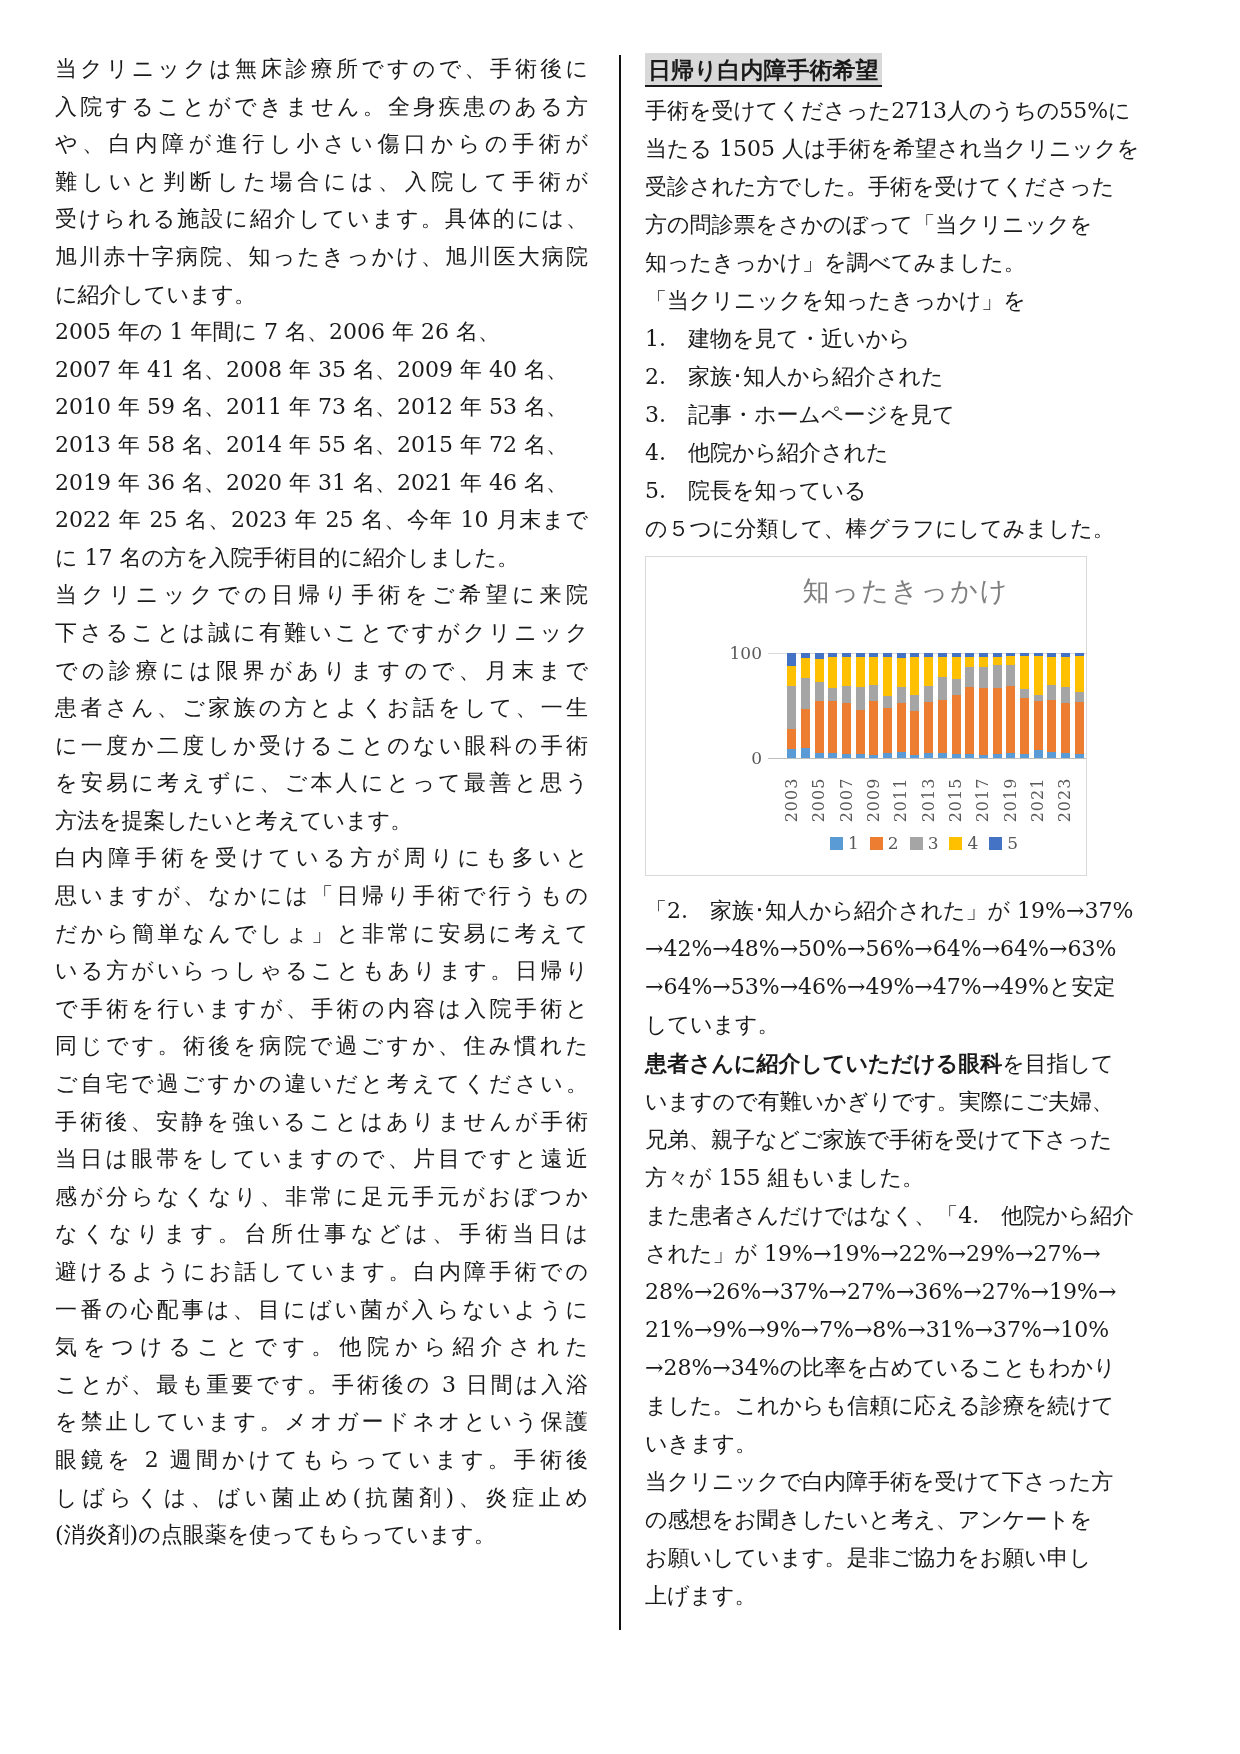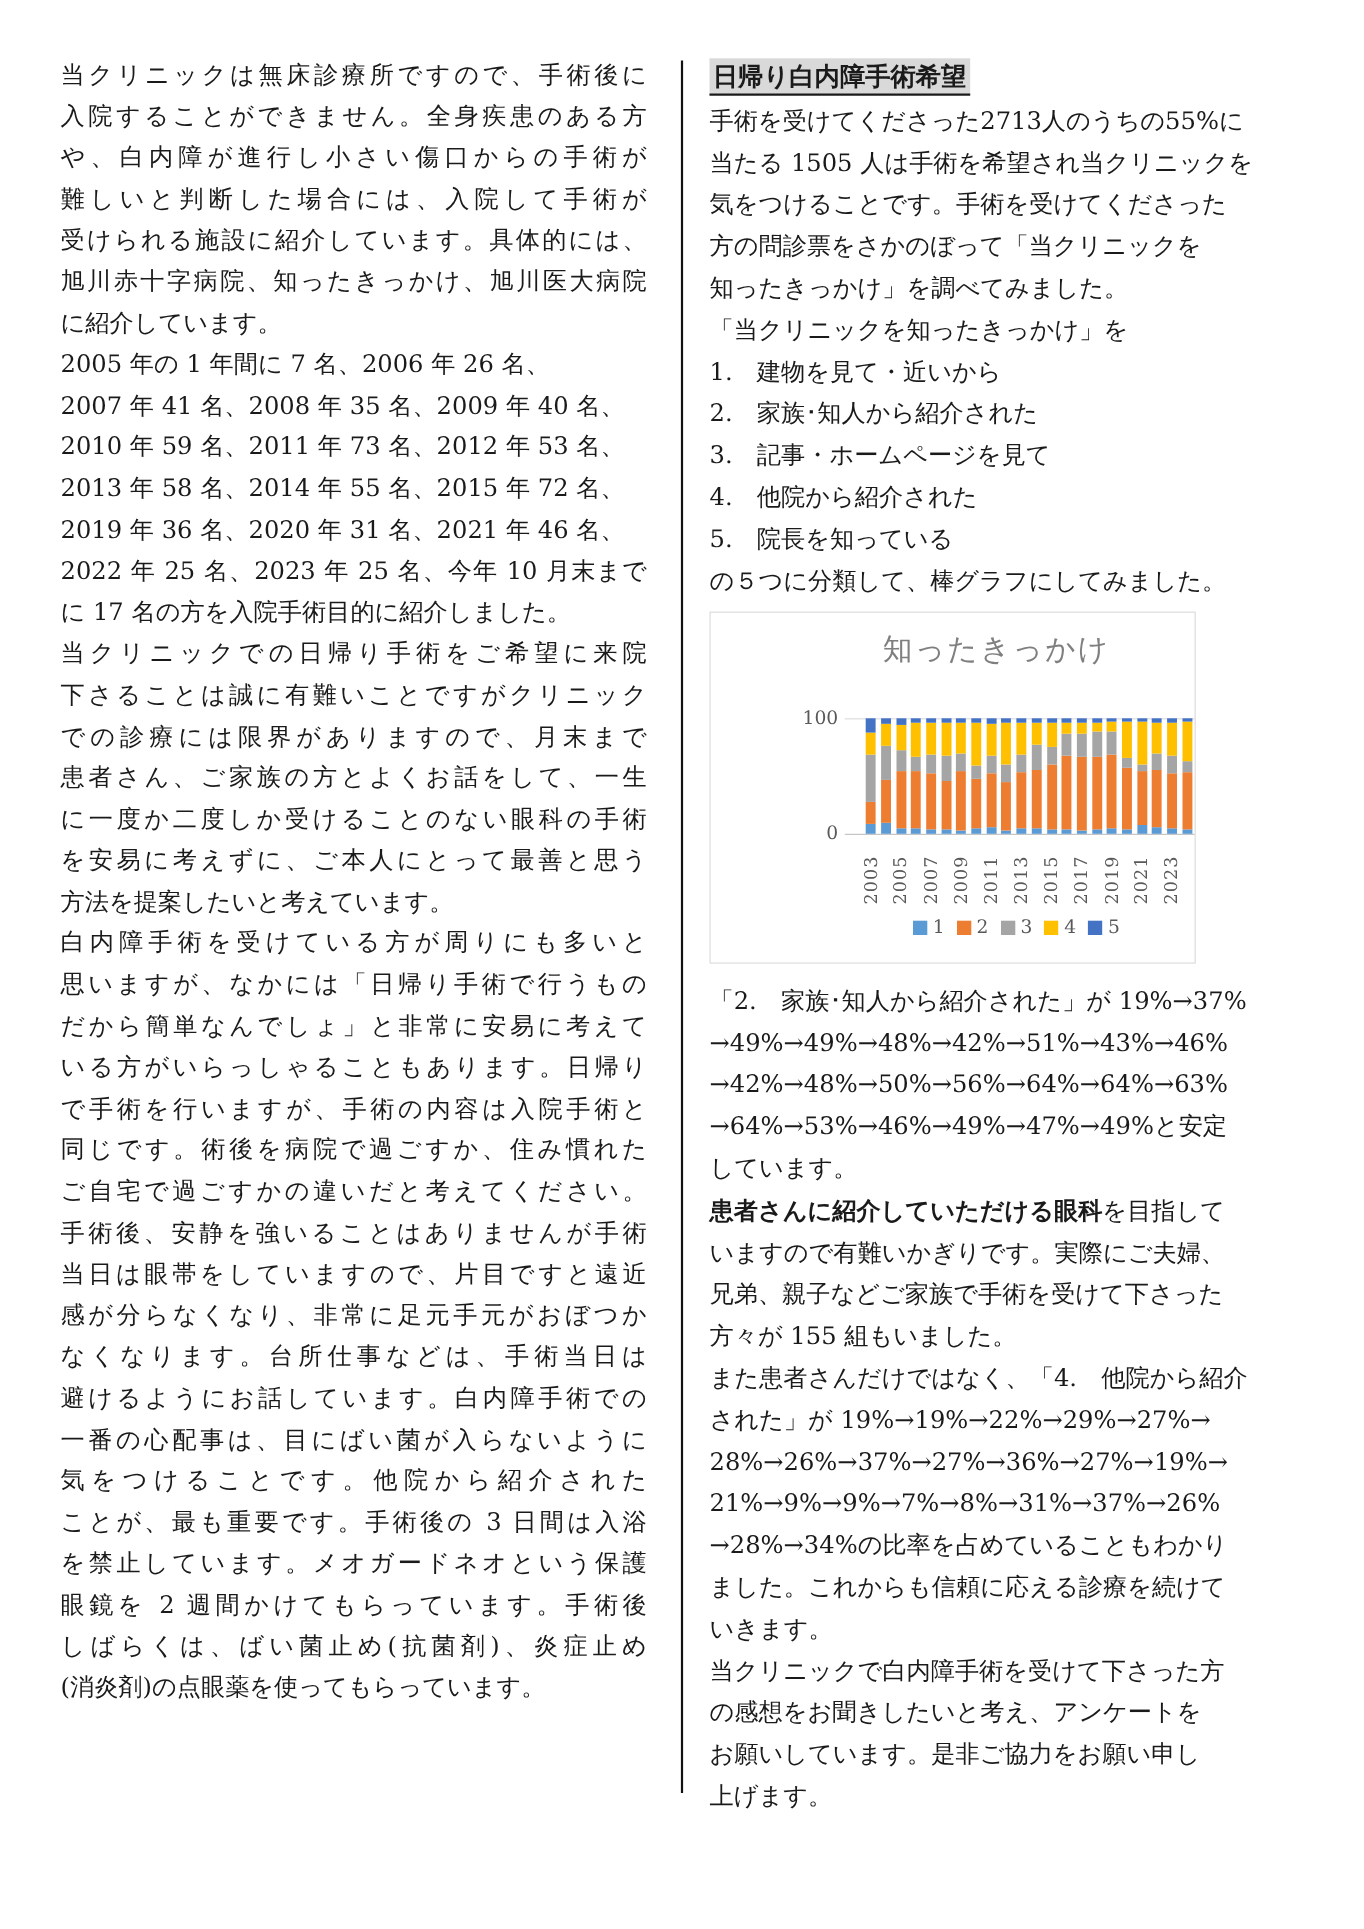--- a/index.html
+++ b/index.html
@@ -89,21 +89,21 @@
     </div>
 
   <div class="col right">
     <div class="heading-wrap">
       <span class="heading" id="heading" style="background: rgb(217, 217, 217);">日帰り白内障手術希望</span>
     </div>
 
     <div id="rc-before">
         <div class="line">手術を受けてくださった2713人のうちの55%に</div>
         <div class="line">当たる 1505 人は手術を希望され当クリニックを</div>
-        <div class="line">気をつけることです。手術を受けてくださった</div>
+        <div class="line">受診された方でした。手術を受けてくださった</div>
         <div class="line">方の問診票をさかのぼって「当クリニックを</div>
         <div class="line no-j">知ったきっかけ」を調べてみました。</div>
         <div class="line no-j">「当クリニックを知ったきっかけ」を</div>
         <div class="line no-j">1.　建物を見て・近いから</div>
         <div class="line no-j">2.　家族･知人から紹介された</div>
         <div class="line no-j">3.　記事・ホームページを見て</div>
         <div class="line no-j">4.　他院から紹介された</div>
         <div class="line no-j">5.　院長を知っている</div>
         <div class="line">の５つに分類して、棒グラフにしてみました。</div>
       </div>
@@ -302,32 +302,31 @@
           </div>
           <div class="legend-item">
             <span class="legend-swatch" style="background: rgb(68, 114, 196);"></span>
             <span class="legend-label">5</span>
           </div>
         </div>
     </div>
 
     <div id="rc-after">
         <div class="line">「2.　家族･知人から紹介された」が 19%→37%</div>
-        <div class="line">→49%→49%→48%→42%→51%→43%→46%</div>
         <div class="line">→42%→48%→50%→56%→64%→64%→63%</div>
         <div class="line">→64%→53%→46%→49%→47%→49%と安定</div>
         <div class="line no-j">しています。</div>
         <div class="line"><span class="bold">患者さんに紹介していただける眼科</span><span>を目指して</span></div>
         <div class="line">いますので有難いかぎりです。実際にご夫婦、</div>
         <div class="line">兄弟、親子などご家族で手術を受けて下さった</div>
         <div class="line no-j">方々が 155 組もいました。</div>
         <div class="line">また患者さんだけではなく、「4.　他院から紹介</div>
         <div class="line">された」が 19%→19%→22%→29%→27%→</div>
         <div class="line">28%→26%→37%→27%→36%→27%→19%→</div>
-        <div class="line">21%→9%→9%→7%→8%→31%→37%→26%</div>
+        <div class="line">21%→9%→9%→7%→8%→31%→37%→10%</div>
         <div class="line">→28%→34%の比率を占めていることもわかり</div>
         <div class="line">ました。これからも信頼に応える診療を続けて</div>
         <div class="line no-j">いきます。</div>
         <div class="line">当クリニックで白内障手術を受けて下さった方</div>
         <div class="line">の感想をお聞きしたいと考え、アンケートを</div>
         <div class="line">お願いしています。是非ご協力をお願い申し</div>
         <div class="line no-j">上げます。</div>
       </div>
   </div>
 </div>

